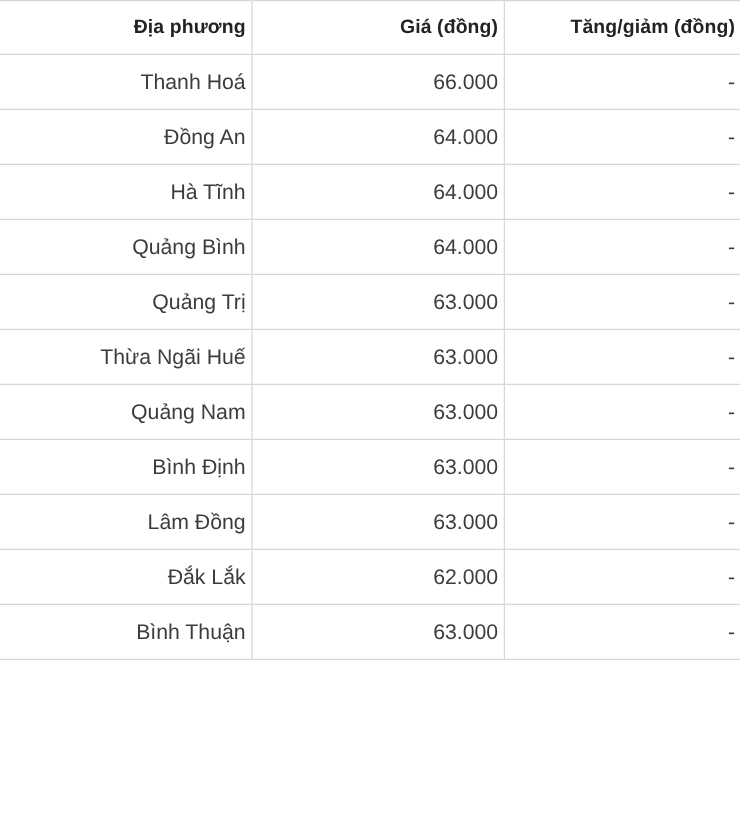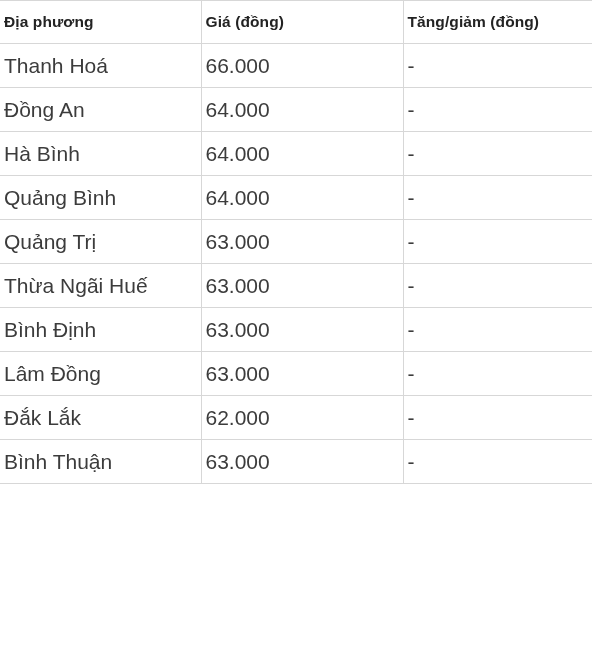--- a/index.html
+++ b/index.html
@@ -28,21 +28,21 @@
     border-top: 1px solid #d7d7d7;
     border-bottom: 1px solid #d7d7d7;
   }
 
   table.price-table col.col-locality { width: 201px; }
   table.price-table col.col-price    { width: 202px; }
   table.price-table col.col-change   { width: 189px; }
 
   table.price-table th,
   table.price-table td {
-    text-align: left;
+    text-align: right;
     vertical-align: middle;
     padding: 0 4px;
     border-right: 1px solid #d7d7d7;
     margin-left: 32px;
   }
   table.price-table th:last-child,
   table.price-table td:last-child {
     border-right: none;
   }
 
@@ -50,21 +50,21 @@
     height: 42px;
     font-size: 15.5px;
     font-weight: bold;
     color: #232323;
     border-bottom: 1px solid #d7d7d7;
     letter-spacing: 0.1px;
   }
 
   table.price-table tbody td {
     height: 43px;
-    font-size: 21px;
+    font-size: 17px;
     font-weight: normal;
     color: #3c3c3c;
     border-bottom: 1px solid #d7d7d7;
   }
   table.price-table tbody tr:last-child td {
     border-bottom: none;
   }
 
   td.cell-change {
     color: #4a4a4a;
@@ -92,36 +92,41 @@
           <td class="cell-locality">Thanh Hoá</td>
           <td class="cell-price">66.000</td>
           <td class="cell-change">-</td>
         </tr>
         <tr>
           <td class="cell-locality">Đồng An</td>
           <td class="cell-price">64.000</td>
           <td class="cell-change">-</td>
         </tr>
         <tr>
-          <td class="cell-locality">Hà Bình</td>
+          <td class="cell-locality">Hà Tĩnh</td>
           <td class="cell-price">64.000</td>
           <td class="cell-change">-</td>
         </tr>
         <tr>
           <td class="cell-locality">Quảng Bình</td>
           <td class="cell-price">64.000</td>
           <td class="cell-change">-</td>
         </tr>
         <tr>
           <td class="cell-locality">Quảng Trị</td>
           <td class="cell-price">63.000</td>
           <td class="cell-change">-</td>
         </tr>
         <tr>
           <td class="cell-locality">Thừa Ngãi Huế</td>
+          <td class="cell-price">63.000</td>
+          <td class="cell-change">-</td>
+        </tr>
+        <tr>
+          <td class="cell-locality">Quảng Nam</td>
           <td class="cell-price">63.000</td>
           <td class="cell-change">-</td>
         </tr>
         <tr>
           <td class="cell-locality">Bình Định</td>
           <td class="cell-price">63.000</td>
           <td class="cell-change">-</td>
         </tr>
         <tr>
           <td class="cell-locality">Lâm Đồng</td>

